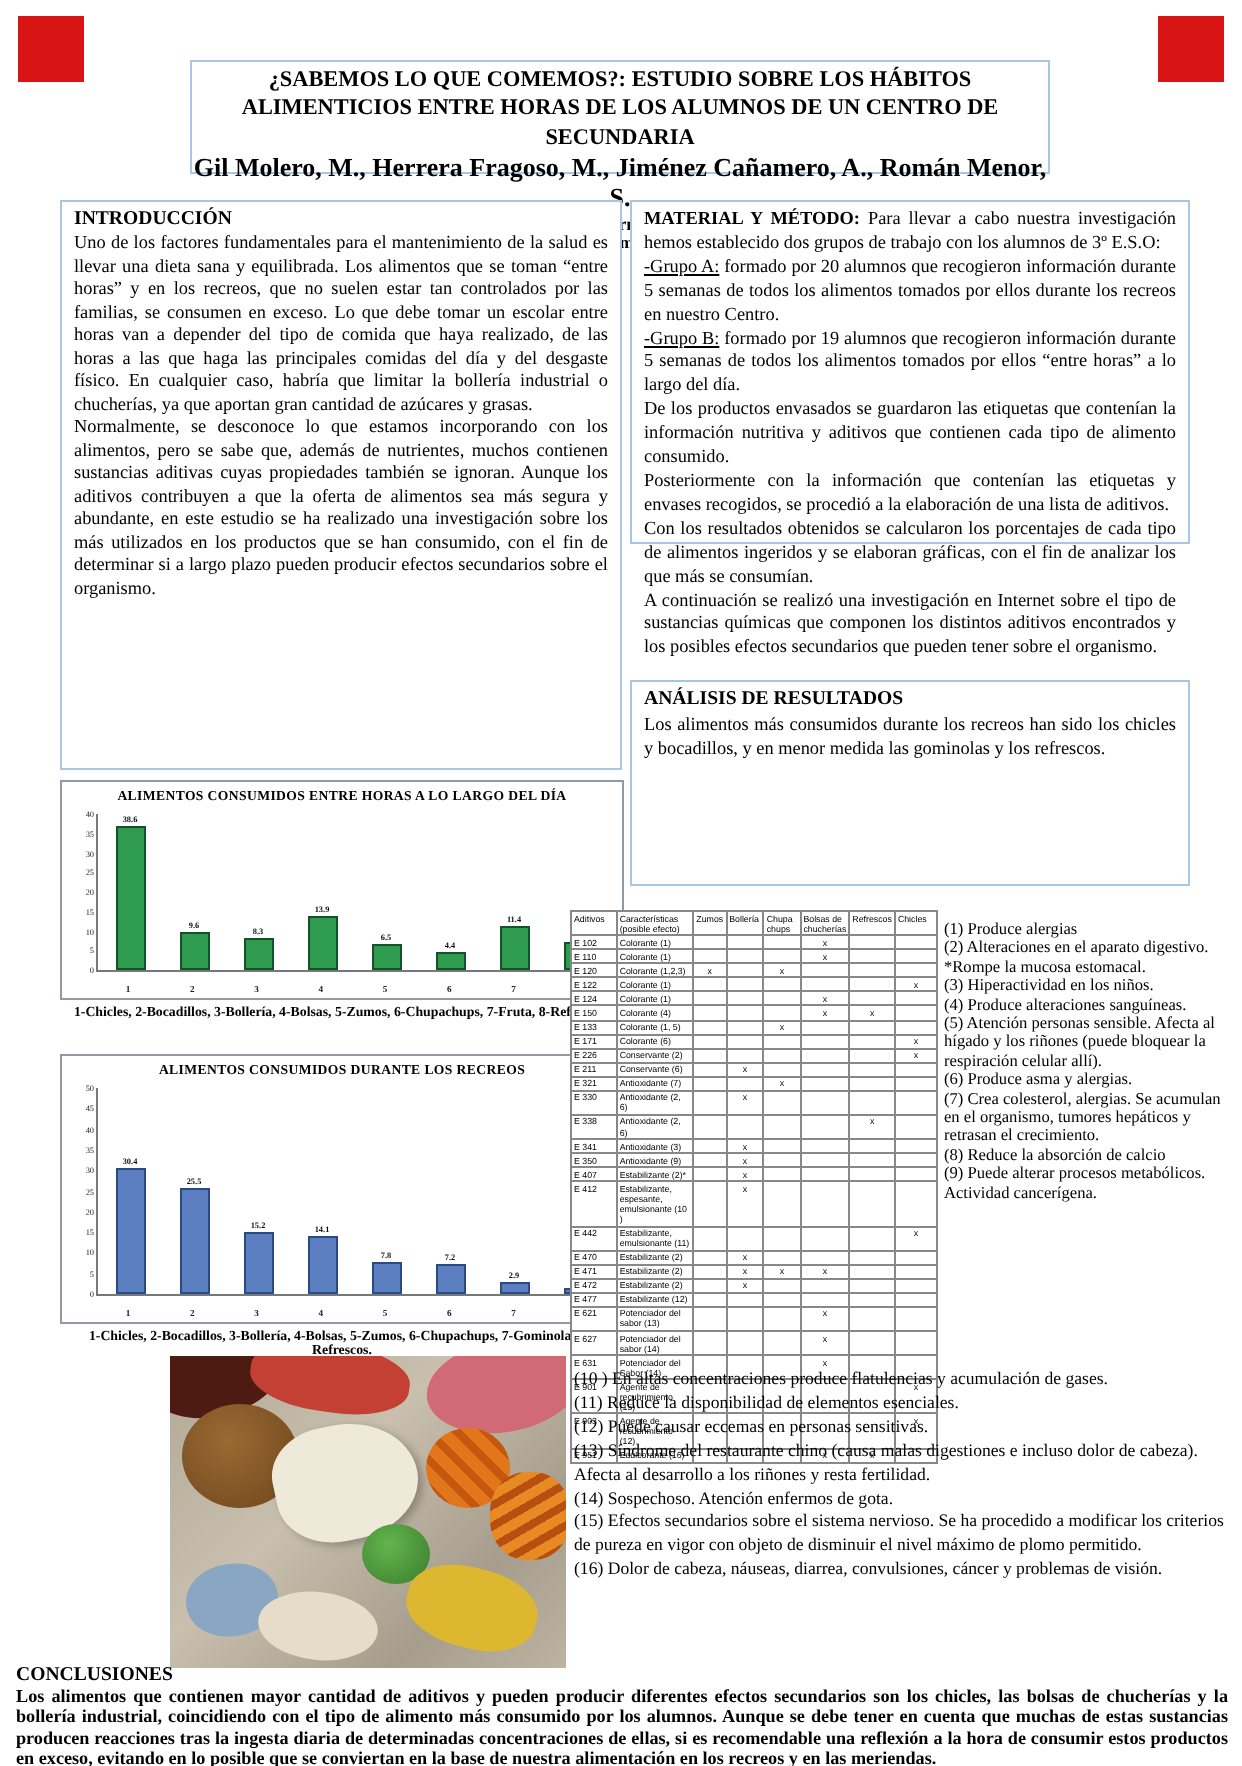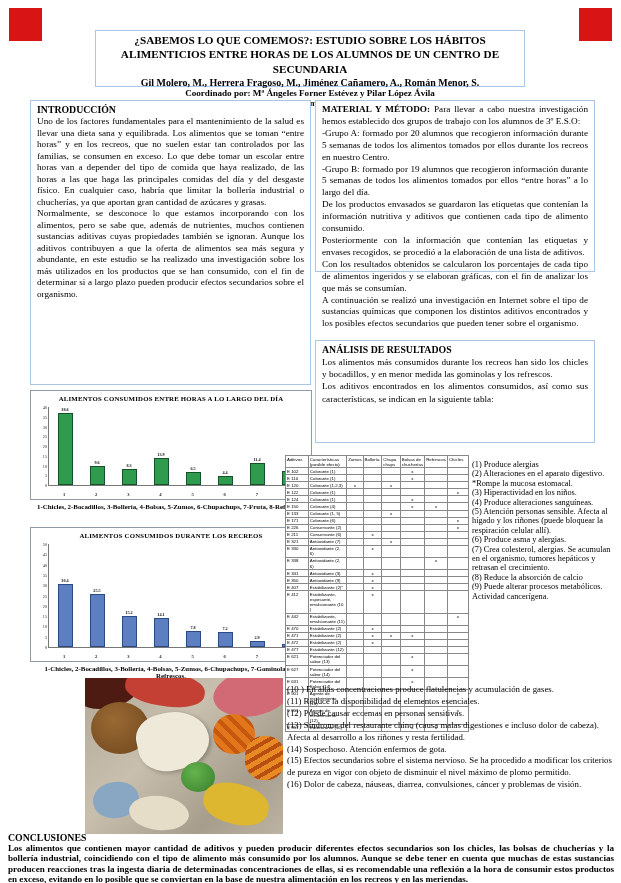--- a/index.html
+++ b/index.html
@@ -4,34 +4,34 @@
 <style>
   html,body{margin:0;padding:0;}
   body{width:621px;height:883px;position:relative;background:#ffffff;
        font-family:"Liberation Serif", serif;color:#000;overflow:hidden;}
   .corner{position:absolute;width:33px;height:33px;top:8px;}
   .box{position:absolute;background:#fff;border:1px solid #a9c7e4;box-sizing:border-box;}
   .chartbox{position:absolute;background:#fff;border:1px solid #8f9aa6;box-sizing:border-box;}
   
   #header-box{left:95px;top:30px;width:430px;height:57px;text-align:center;}
   .main-title{font-weight:bold;font-size:11.2px;line-height:1.28;margin:2px 8px 1px;}
-  .authors{font-size:10px;font-weight:bold;line-height:1.15;}
+  .authors{font-size:13px;font-weight:bold;line-height:1.15;}
   .coord{font-size:9.1px;font-weight:bold;line-height:1.15;}
   .school{font-size:8.6px;font-weight:bold;line-height:1.15;}
   
   .sec-head{font-weight:bold;font-size:9.8px;line-height:12px;}
   .jtext{font-size:9.2px;text-align:justify;}
   #intro-box{left:30px;top:100px;width:281px;height:285px;padding:3px 6px;}
   #intro-box .jtext{line-height:11.5px;}
   #material-box{left:315px;top:100px;width:280px;height:172px;padding:3px 6px;}
   #material-box .jtext{line-height:11.9px;}
   #analysis-box{left:315px;top:340px;width:280px;height:103px;padding:3px 6px;}
   #analysis-box .jtext{line-height:12.2px;}
   .inline-head{font-weight:bold;}
-  .grp{}
+  .grp{text-decoration:underline;}
   p{margin:0;}
   
   #chart1-box{left:30px;top:390px;width:282px;height:110px;}
   #chart2-box{left:30px;top:527px;width:282px;height:135px;}
   .chart-title{position:absolute;left:0;right:0;top:4px;text-align:center;
                font-weight:bold;font-size:6.8px;letter-spacing:.2px;}
   .plot{position:absolute;left:17px;right:6px;top:16px;bottom:13px;
         border-left:1px solid #777;border-bottom:1px solid #777;
         display:flex;align-items:flex-end;justify-content:space-around;}
   .bar-col{display:flex;flex-direction:column;justify-content:flex-end;align-items:center;
@@ -92,21 +92,20 @@
   <p class="jtext"><span class="grp">-Grupo B:</span><span> formado por 19 alumnos que recogieron información durante 5 semanas de todos los alimentos tomados por ellos “entre horas” a lo largo del día.</span></p>
   <p class="jtext">De los productos envasados se guardaron las etiquetas que contenían la información nutritiva y aditivos que contienen cada tipo de alimento consumido.</p>
   <p class="jtext">Posteriormente con la información que contenían las etiquetas y envases recogidos, se procedió a la elaboración de una lista de aditivos.</p>
   <p class="jtext">Con los resultados obtenidos se calcularon los porcentajes de cada tipo de alimentos ingeridos y se elaboran gráficas, con el fin de analizar los que más se consumían.</p>
   <p class="jtext">A continuación se realizó una investigación en Internet sobre el tipo de sustancias químicas que componen los distintos aditivos encontrados y los posibles efectos secundarios que pueden tener sobre el organismo.</p>
 </div>
 
 <div class="box" id="analysis-box">
   <div class="sec-head">ANÁLISIS DE RESULTADOS</div>
   <p class="jtext">Los alimentos más consumidos durante los recreos han sido los chicles y bocadillos, y en menor medida las gominolas y los refrescos.</p>
-  <p class="jtext">Los aditivos encontrados en los alimentos consumidos, así como sus características, se indican en la siguiente tabla:</p>
 </div>
 
 <div class="chartbox" id="chart1-box">
   <div class="chart-title">ALIMENTOS CONSUMIDOS ENTRE HORAS A LO LARGO DEL DÍA</div>
   <div class="plot">
       <div class="ytick" style="bottom: 0%;">0</div>
       <div class="ytick" style="bottom: 12.5%;">5</div>
       <div class="ytick" style="bottom: 25%;">10</div>
       <div class="ytick" style="bottom: 37.5%;">15</div>
       <div class="ytick" style="bottom: 50%;">20</div>

